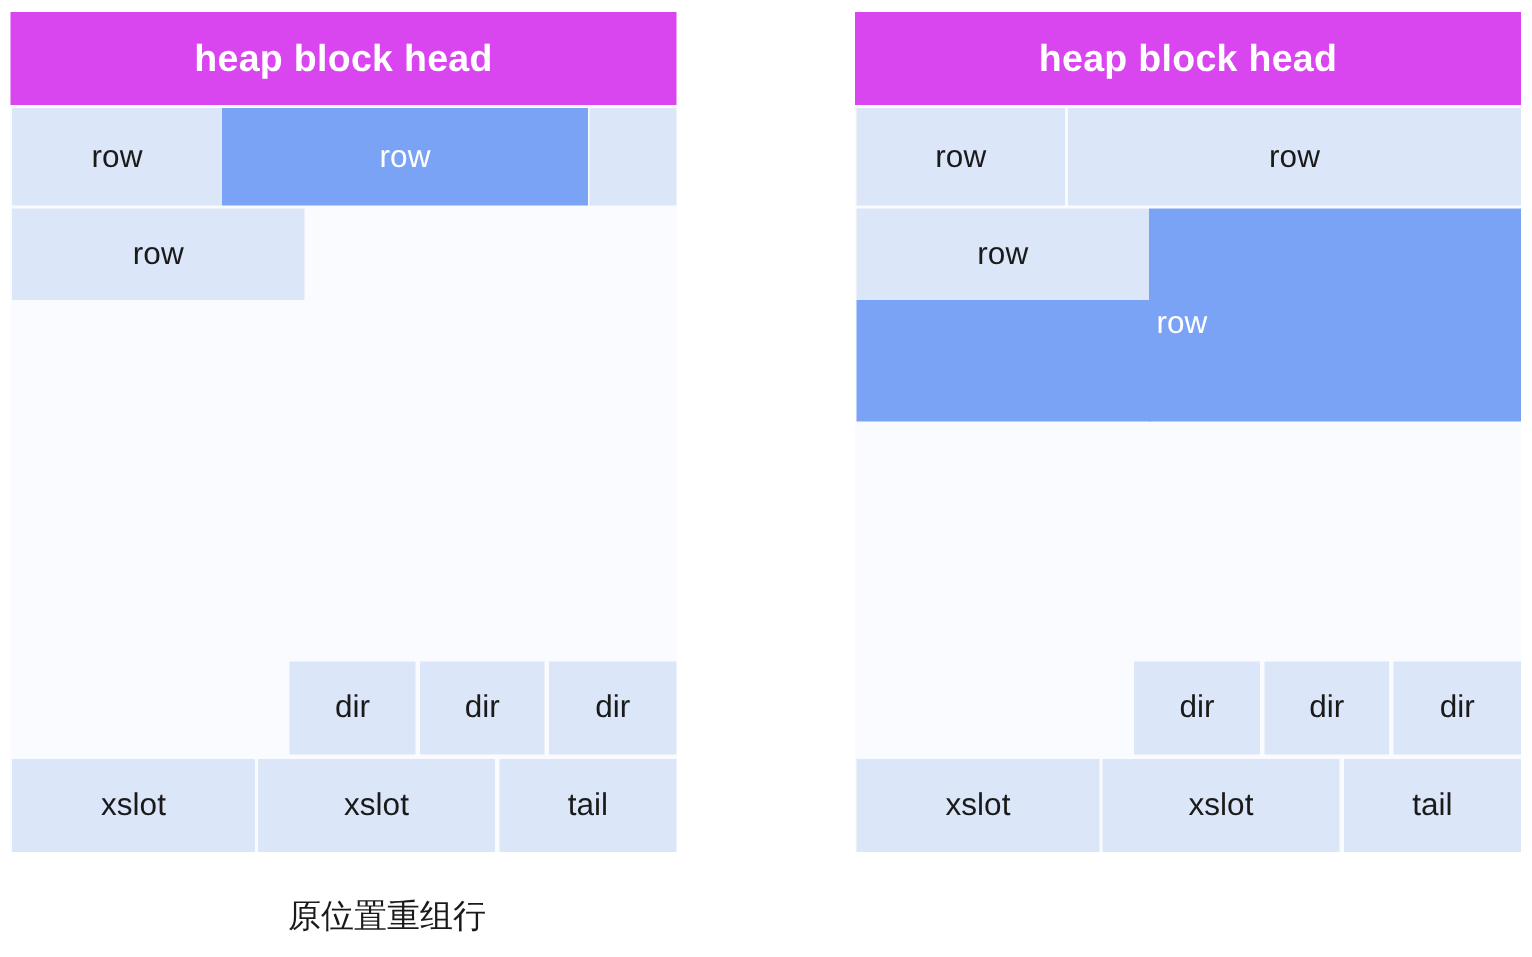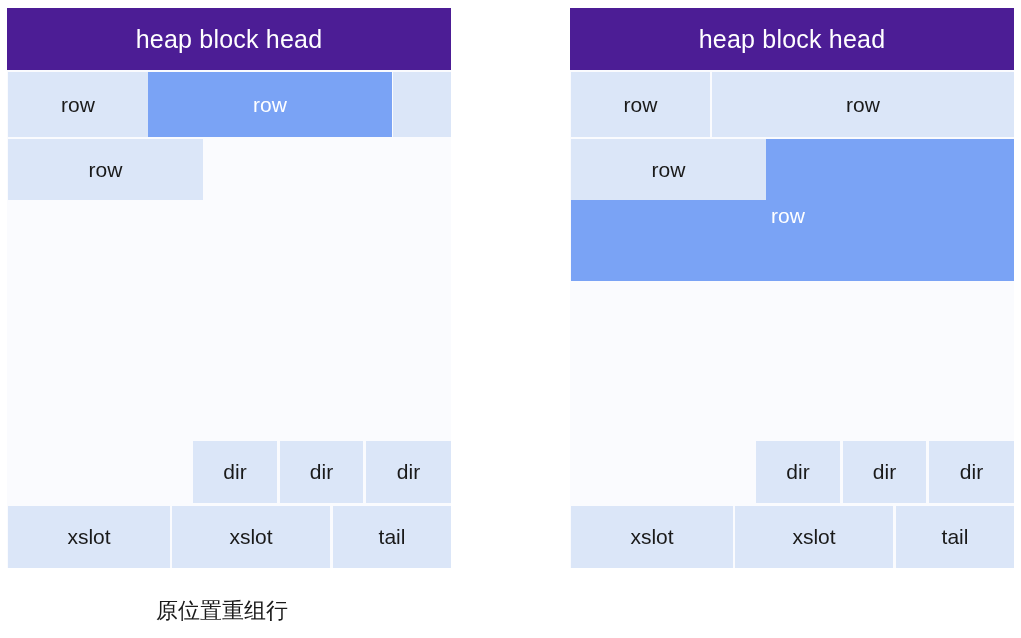--- a/index.html
+++ b/index.html
@@ -11,23 +11,23 @@
   }
   .stage{position:relative;width:1021px;height:638px;}
 
   
   .panel{position:absolute;top:8px;width:444px;height:560px;background:#fafbfe;}
   .panel.left{left:7px;}
   .panel.right{left:570px;}
 
   .head{
     position:absolute;left:0;top:0;width:444px;height:62px;
-    background:#4c1d95;color:#ffffff;
+    background:#d946ef;color:#ffffff;
     display:flex;align-items:center;justify-content:center;
-    font-size:25px;font-weight:normal;letter-spacing:.2px;
+    font-size:25px;font-weight:bold;letter-spacing:.2px;
   }
 
   
   .cell{
     position:absolute;
     background:#dbe6f8;
     display:flex;align-items:center;justify-content:center;
     font-size:21px;color:#1a1a1a;
     box-sizing:border-box;
   }
@@ -43,20 +43,21 @@
     position:absolute;
     color:#ffffff;font-size:21px;
     line-height:1;
   }
 
   
   .caption{
     position:absolute;top:596px;width:444px;
     text-align:center;font-size:22px;color:#1a1a1a;
     font-family:"DejaVu Sans","Liberation Sans",sans-serif;
+    margin-left:36px;
   }
   .caption.left{left:0px;}
   .caption.right{left:563px;}
 </style>
 </head>
 <body>
 
 <div class="stage">
 
   <div class="panel left">

